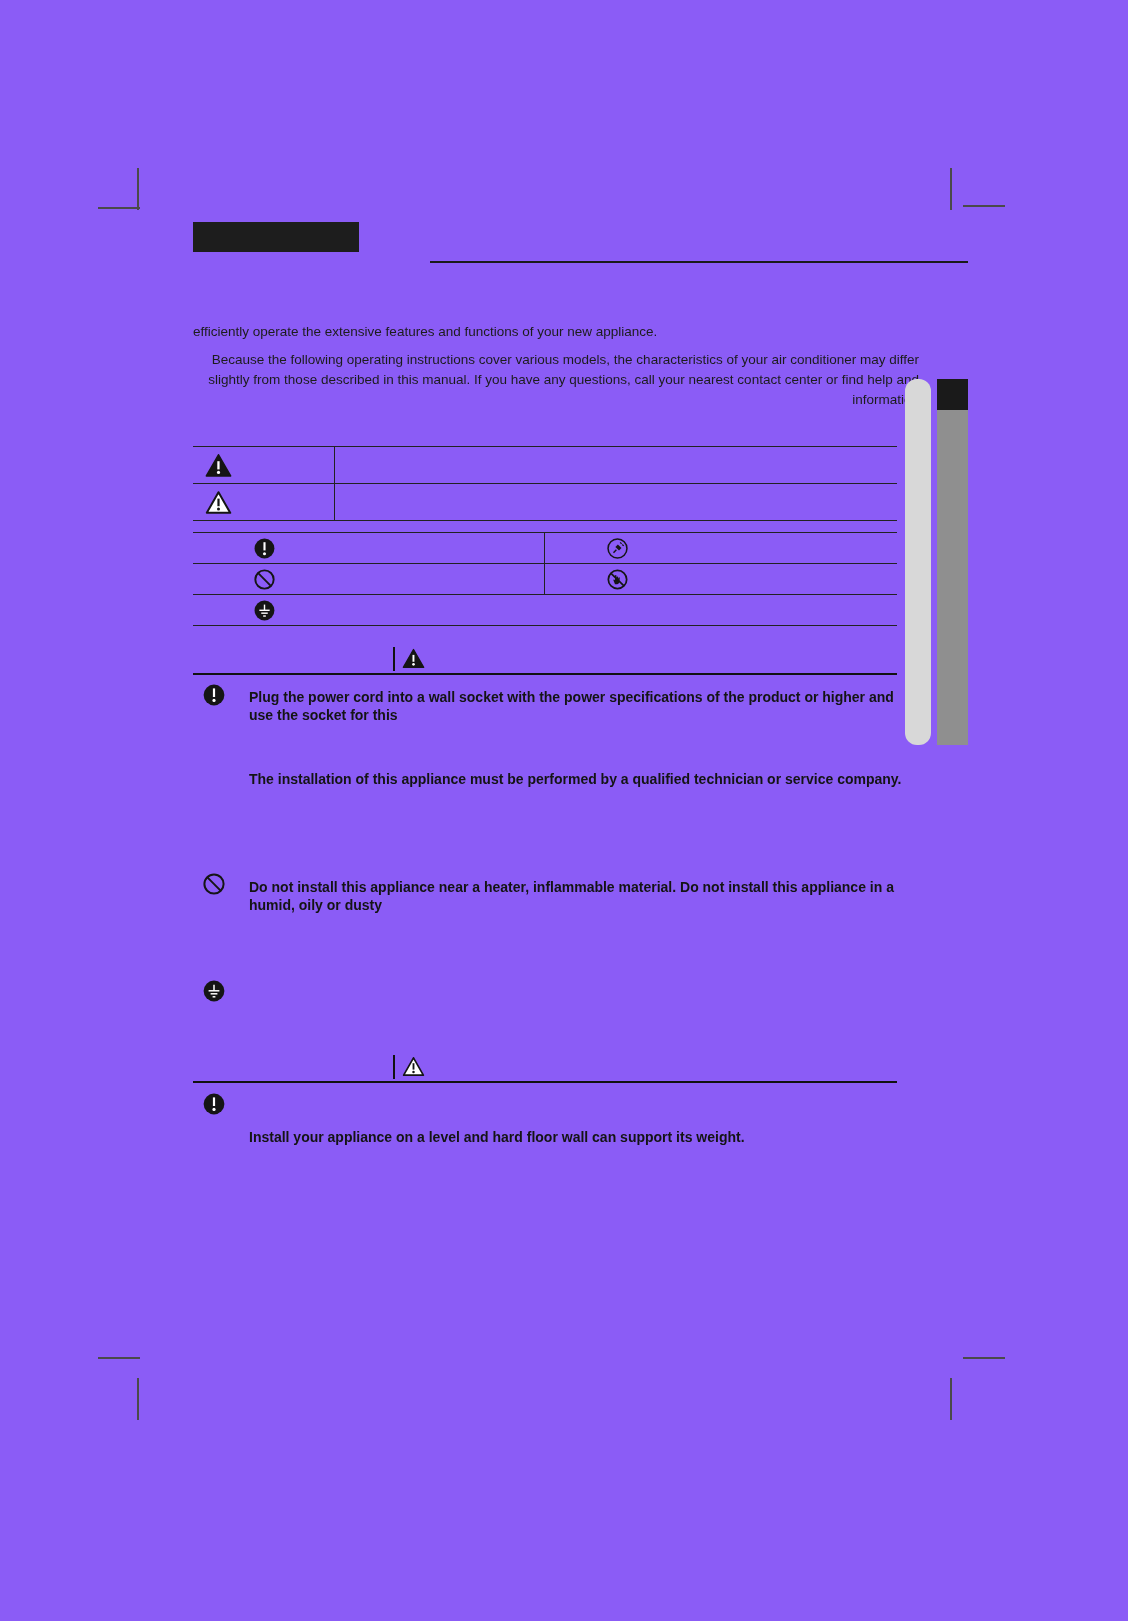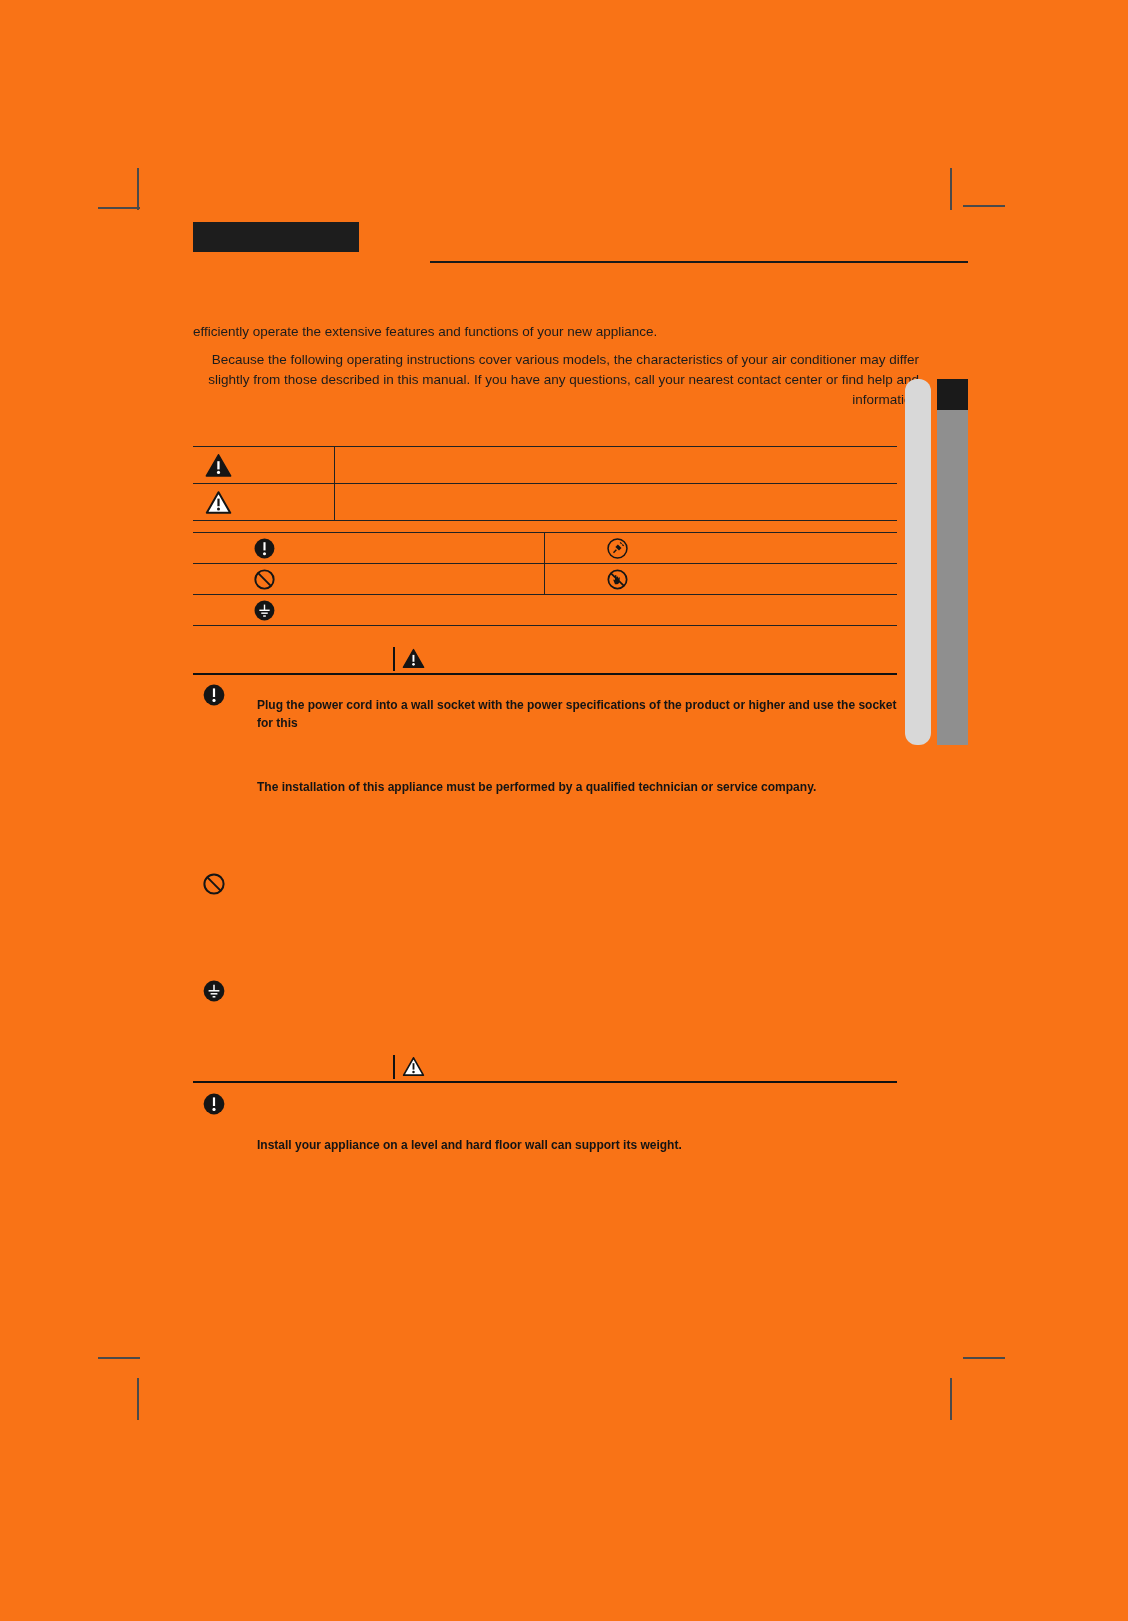--- a/index.html
+++ b/index.html
@@ -1,17 +1,17 @@
 <!DOCTYPE html>
 <html><head>
 <meta charset="utf-8">
 <style>
   html,body{margin:0;padding:0;background:#ffffff;}
   .page{
-    position:relative;width:1128px;height:1621px;background:#f97316;
+    position:relative;width:1128px;height:1621px;background:#8b5cf6;
     font-family:"Liberation Sans", sans-serif;color:#1a1a1a;overflow:hidden;
   }
   
   .crop{position:absolute;background:#4a4a4a;}
   .crop.v{width:1.5px;height:42px;}
   .crop.h{height:1.5px;width:42px;}
 
   .title-box{position:absolute;left:193px;top:222px;width:166px;height:30px;background:#1d1d1d;}
   .header-rule{position:absolute;left:430px;top:261px;width:538px;height:2px;background:#1a1a1a;}
 
@@ -39,21 +39,21 @@
   .symbols .c2{width:210px;border-right:1.6px solid #222;display:flex;align-items:center;padding-left:8px;box-sizing:border-box;font-size:12px;}
   .symbols .c3{width:145px;display:flex;align-items:center;justify-content:center;}
   .symbols .c4{flex:1;display:flex;align-items:center;padding-left:8px;font-size:12px;}
 
   
   .sec-header{position:absolute;left:193px;width:704px;height:28px;border-bottom:2px solid #111;}
   .sec-header .sec-div{position:absolute;left:200px;top:2px;width:1.6px;height:24px;background:#111;}
   .sec-header .sec-ico{position:absolute;left:209px;top:3px;}
 
   .item-icon{position:absolute;width:22px;height:22px;}
-  .witem{position:absolute;left:245px;width:658px;margin:12px;font-size:12px;font-weight:bold;line-height:18px;color:#141414;}
+  .witem{position:absolute;left:245px;width:658px;margin:4px;font-size:14px;font-weight:bold;line-height:18px;color:#141414;}
   svg{display:block;}
 </style>
 </head>
 <body>
 
 <div class="page">
 
   <div class="crop v" style="left:137px;top:168px;"></div>
   <div class="crop h" style="left:98px;top:207px;"></div>
   <div class="crop v" style="left:950px;top:168px;"></div>
@@ -185,20 +185,21 @@
 
   <p class="witem" style="top:766px;">The installation of this appliance must be performed by a qualified technician or service company.</p>
 
 
   <span class="item-icon" style="left:203px;top:873px;">
     <svg width="22" height="22" viewBox="0 0 22 22">
         <circle cx="11" cy="11" r="9.6" fill="none" stroke="#151515" stroke-width="2"></circle>
         <line x1="4.4" y1="4.4" x2="17.6" y2="17.6" stroke="#151515" stroke-width="2"></line>
       </svg>
   </span>
+  <p class="witem" style="top:874px;">Do not install this appliance near a heater, inflammable material. Do not install this appliance in a humid, oily or dusty</p>
 
   <span class="item-icon" style="left:203px;top:980px;">
     <svg width="22" height="22" viewBox="0 0 22 22">
         <circle cx="11" cy="11" r="10.4" fill="#151515"></circle>
         <g stroke="#fff" stroke-width="1.5">
           <line x1="11" y1="4.8" x2="11" y2="10.8"></line>
           <line x1="5.6" y1="10.8" x2="16.4" y2="10.8"></line>
           <line x1="7.6" y1="13.8" x2="14.4" y2="13.8"></line>
           <line x1="9.6" y1="16.8" x2="12.4" y2="16.8"></line>
         </g>

